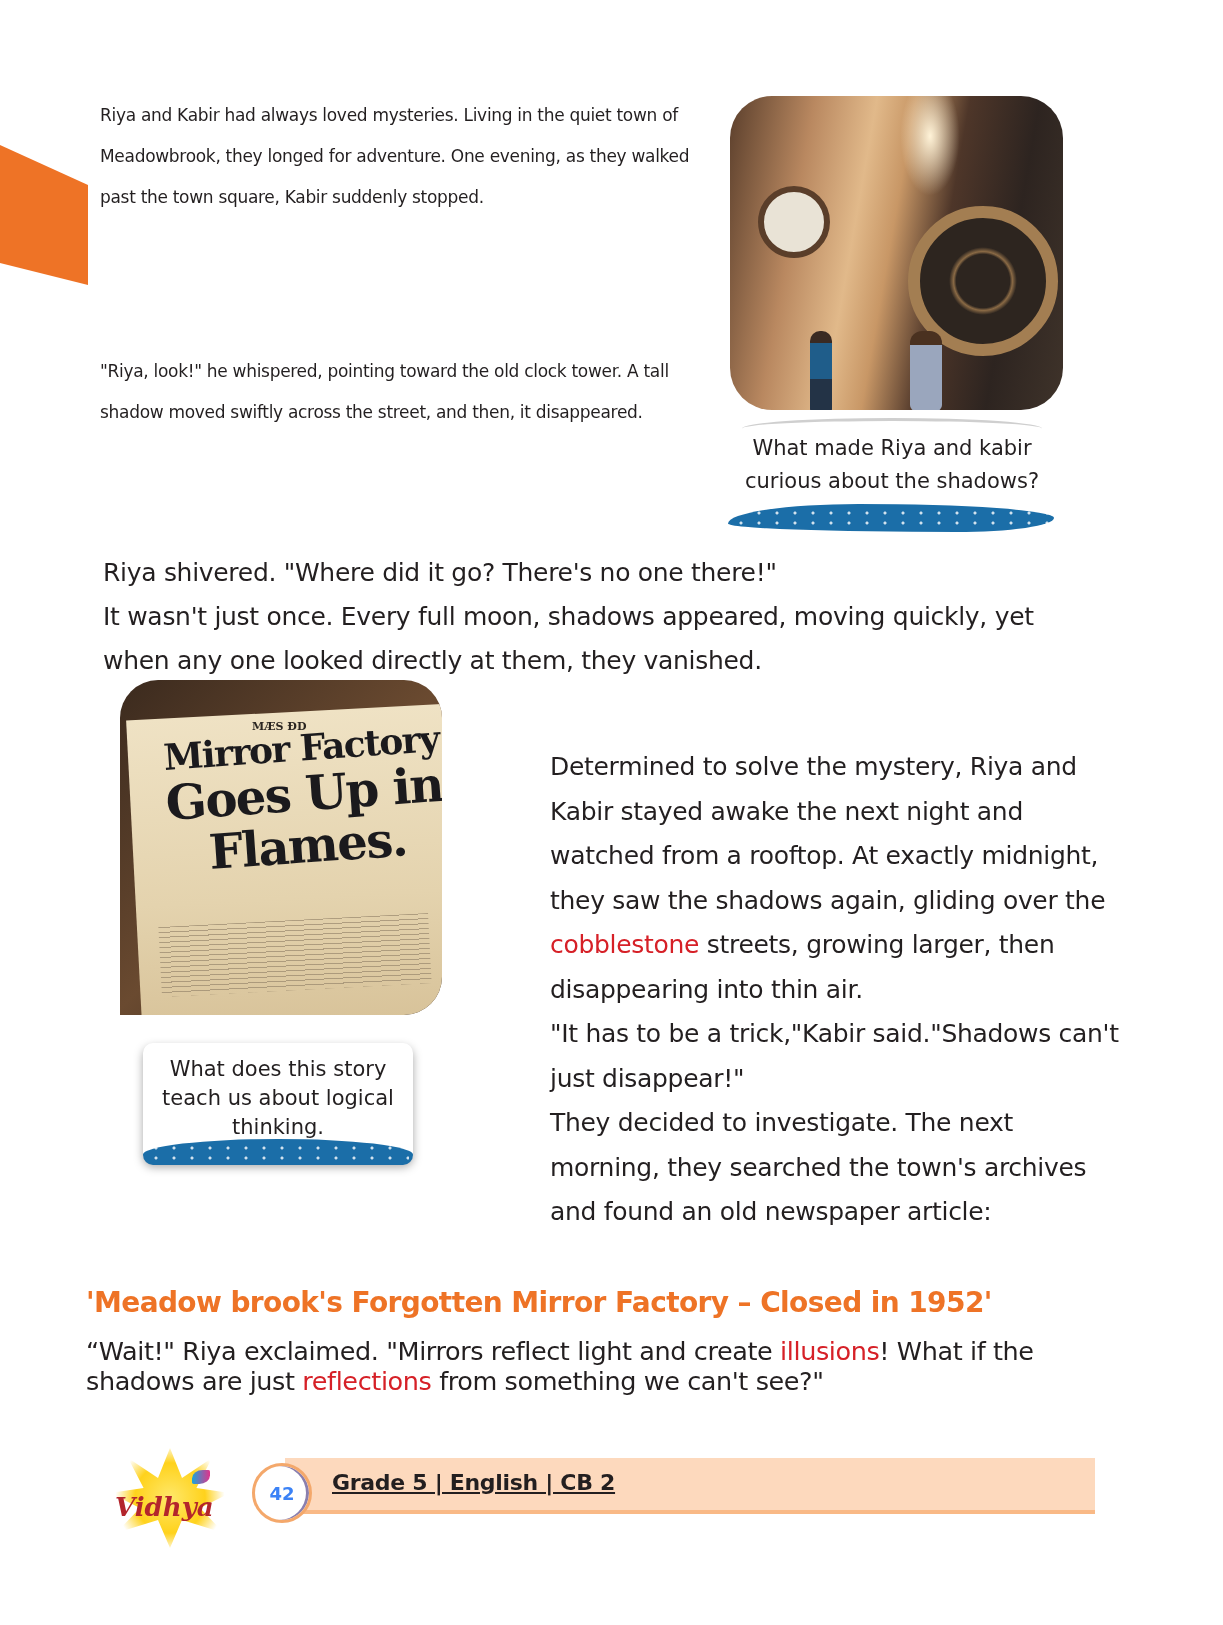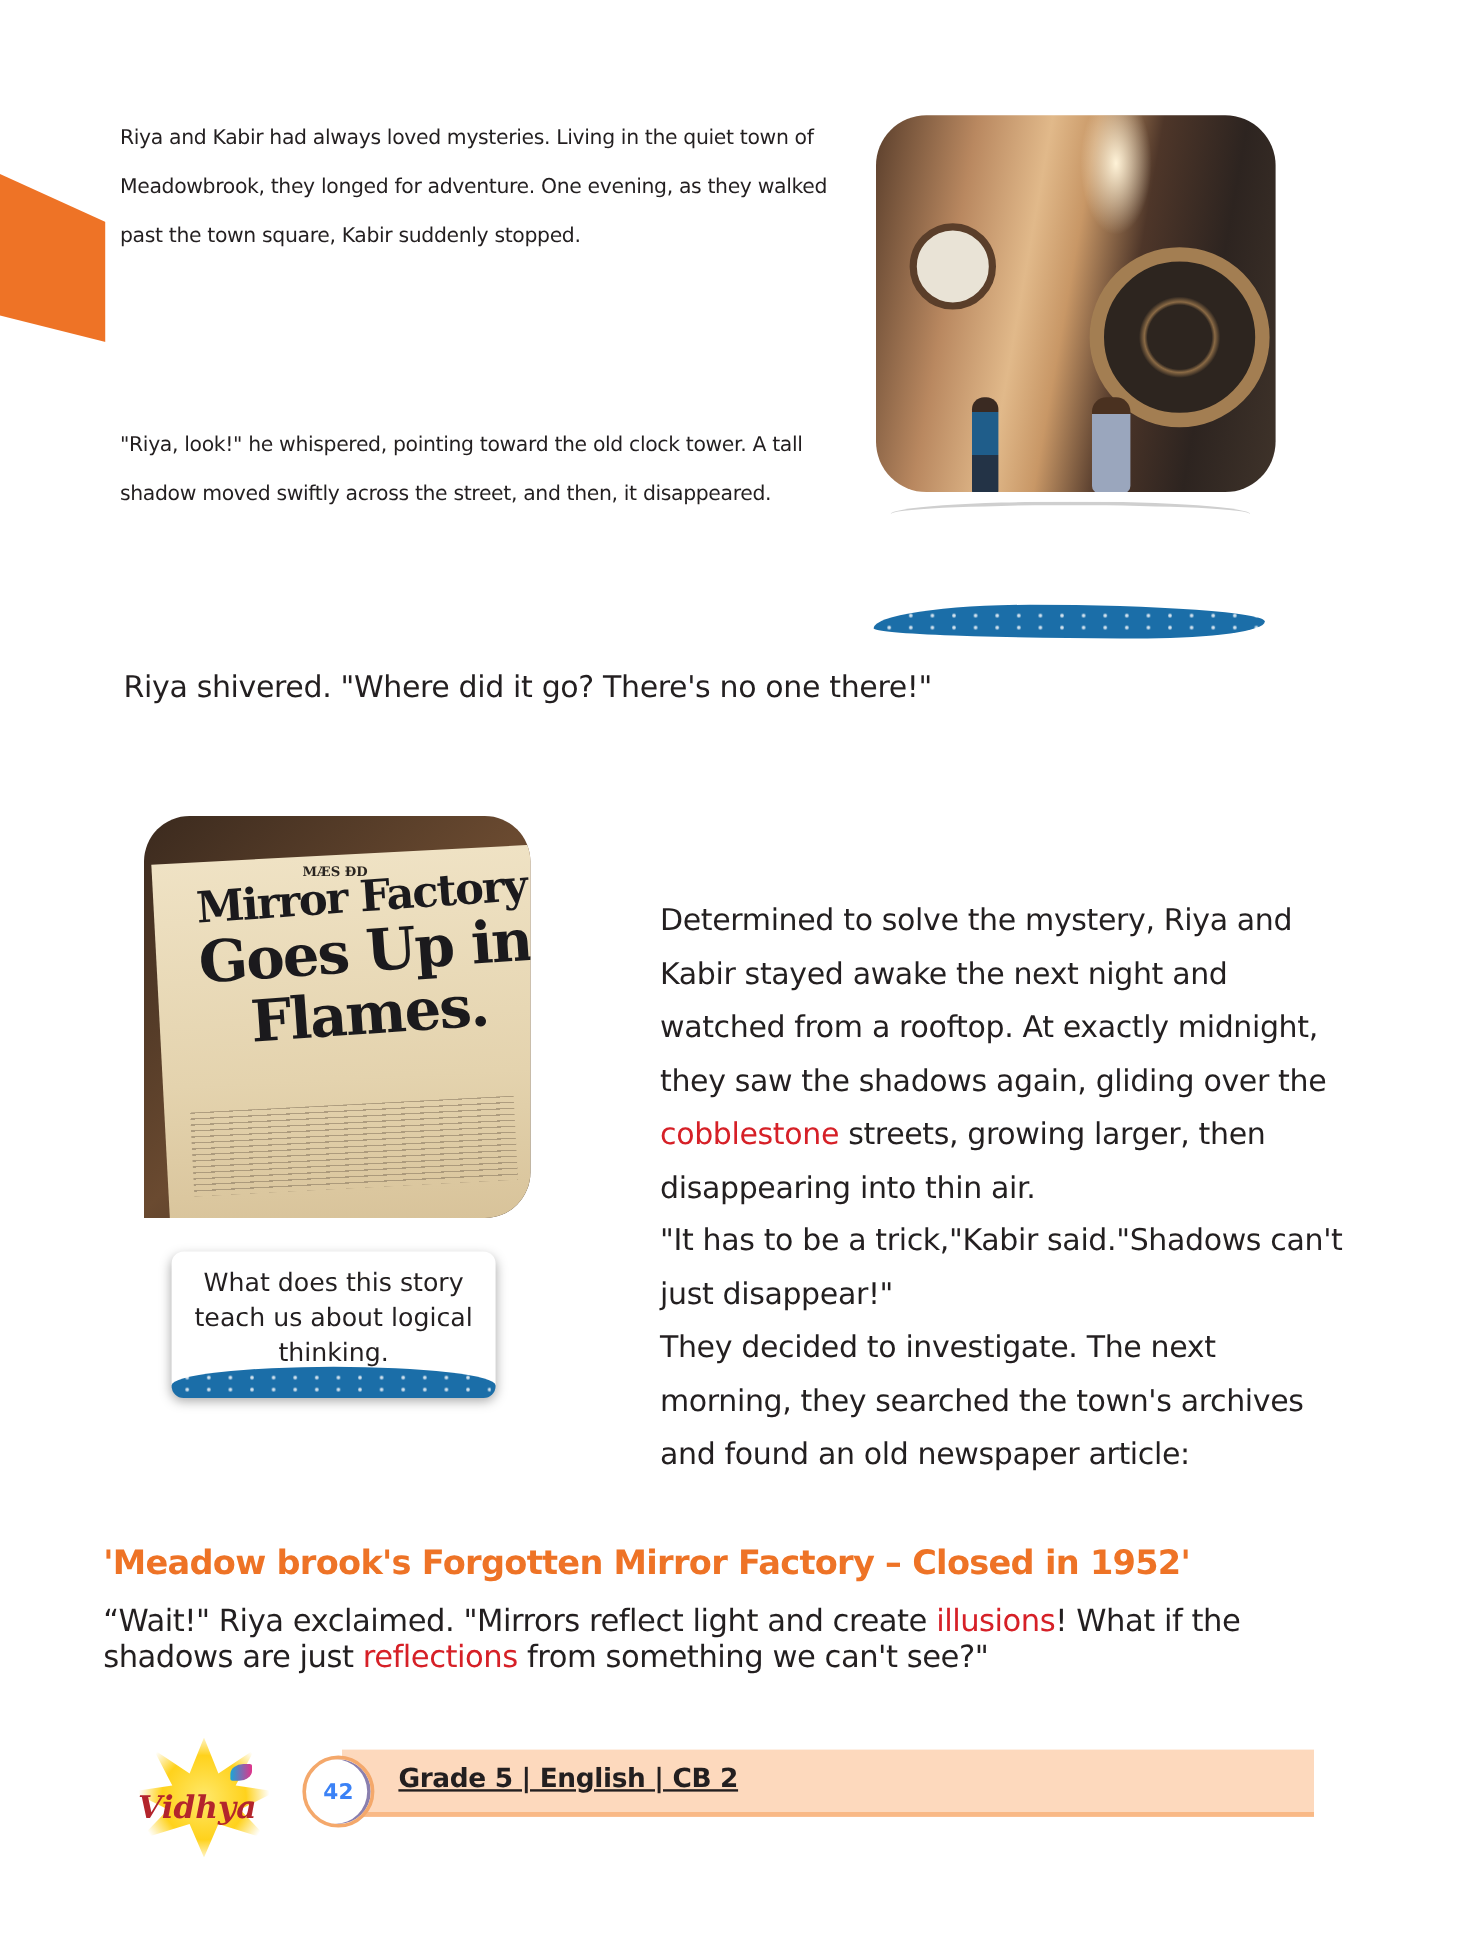--- a/index.html
+++ b/index.html
@@ -156,25 +156,27 @@
 <div class="img-tower">
   <div class="tower-sun"></div>
   <div class="tower-clock"></div>
   <div class="tower-gear"></div>
   <div class="kid-boy"></div>
   <div class="kid-girl"></div>
 </div>
 
 <div class="callout callout-1">
   <div class="swoosh"></div>
+  <div class="text">What made Riya and kabir curious about the shadows?</div>
   <div class="wave"></div>
 </div>
 
 <p class="para p3">
   <span>Riya shivered. "Where did it go? There's no one there!"</span><br>
+  <span>It wasn't just once. Every full moon, shadows appeared, moving quickly, yet when any one looked directly at them, they vanished.</span>
 </p>
 
 <div class="img-paper">
   <div class="paper-sheet"></div>
   <div class="paper-mast">MÆS ÐD</div>
   <div class="paper-headline">
     <span class="l1">Mirror Factory</span>
     <span class="l2">Goes Up  in</span>
     <span class="l3">Flames.</span>
   </div>

